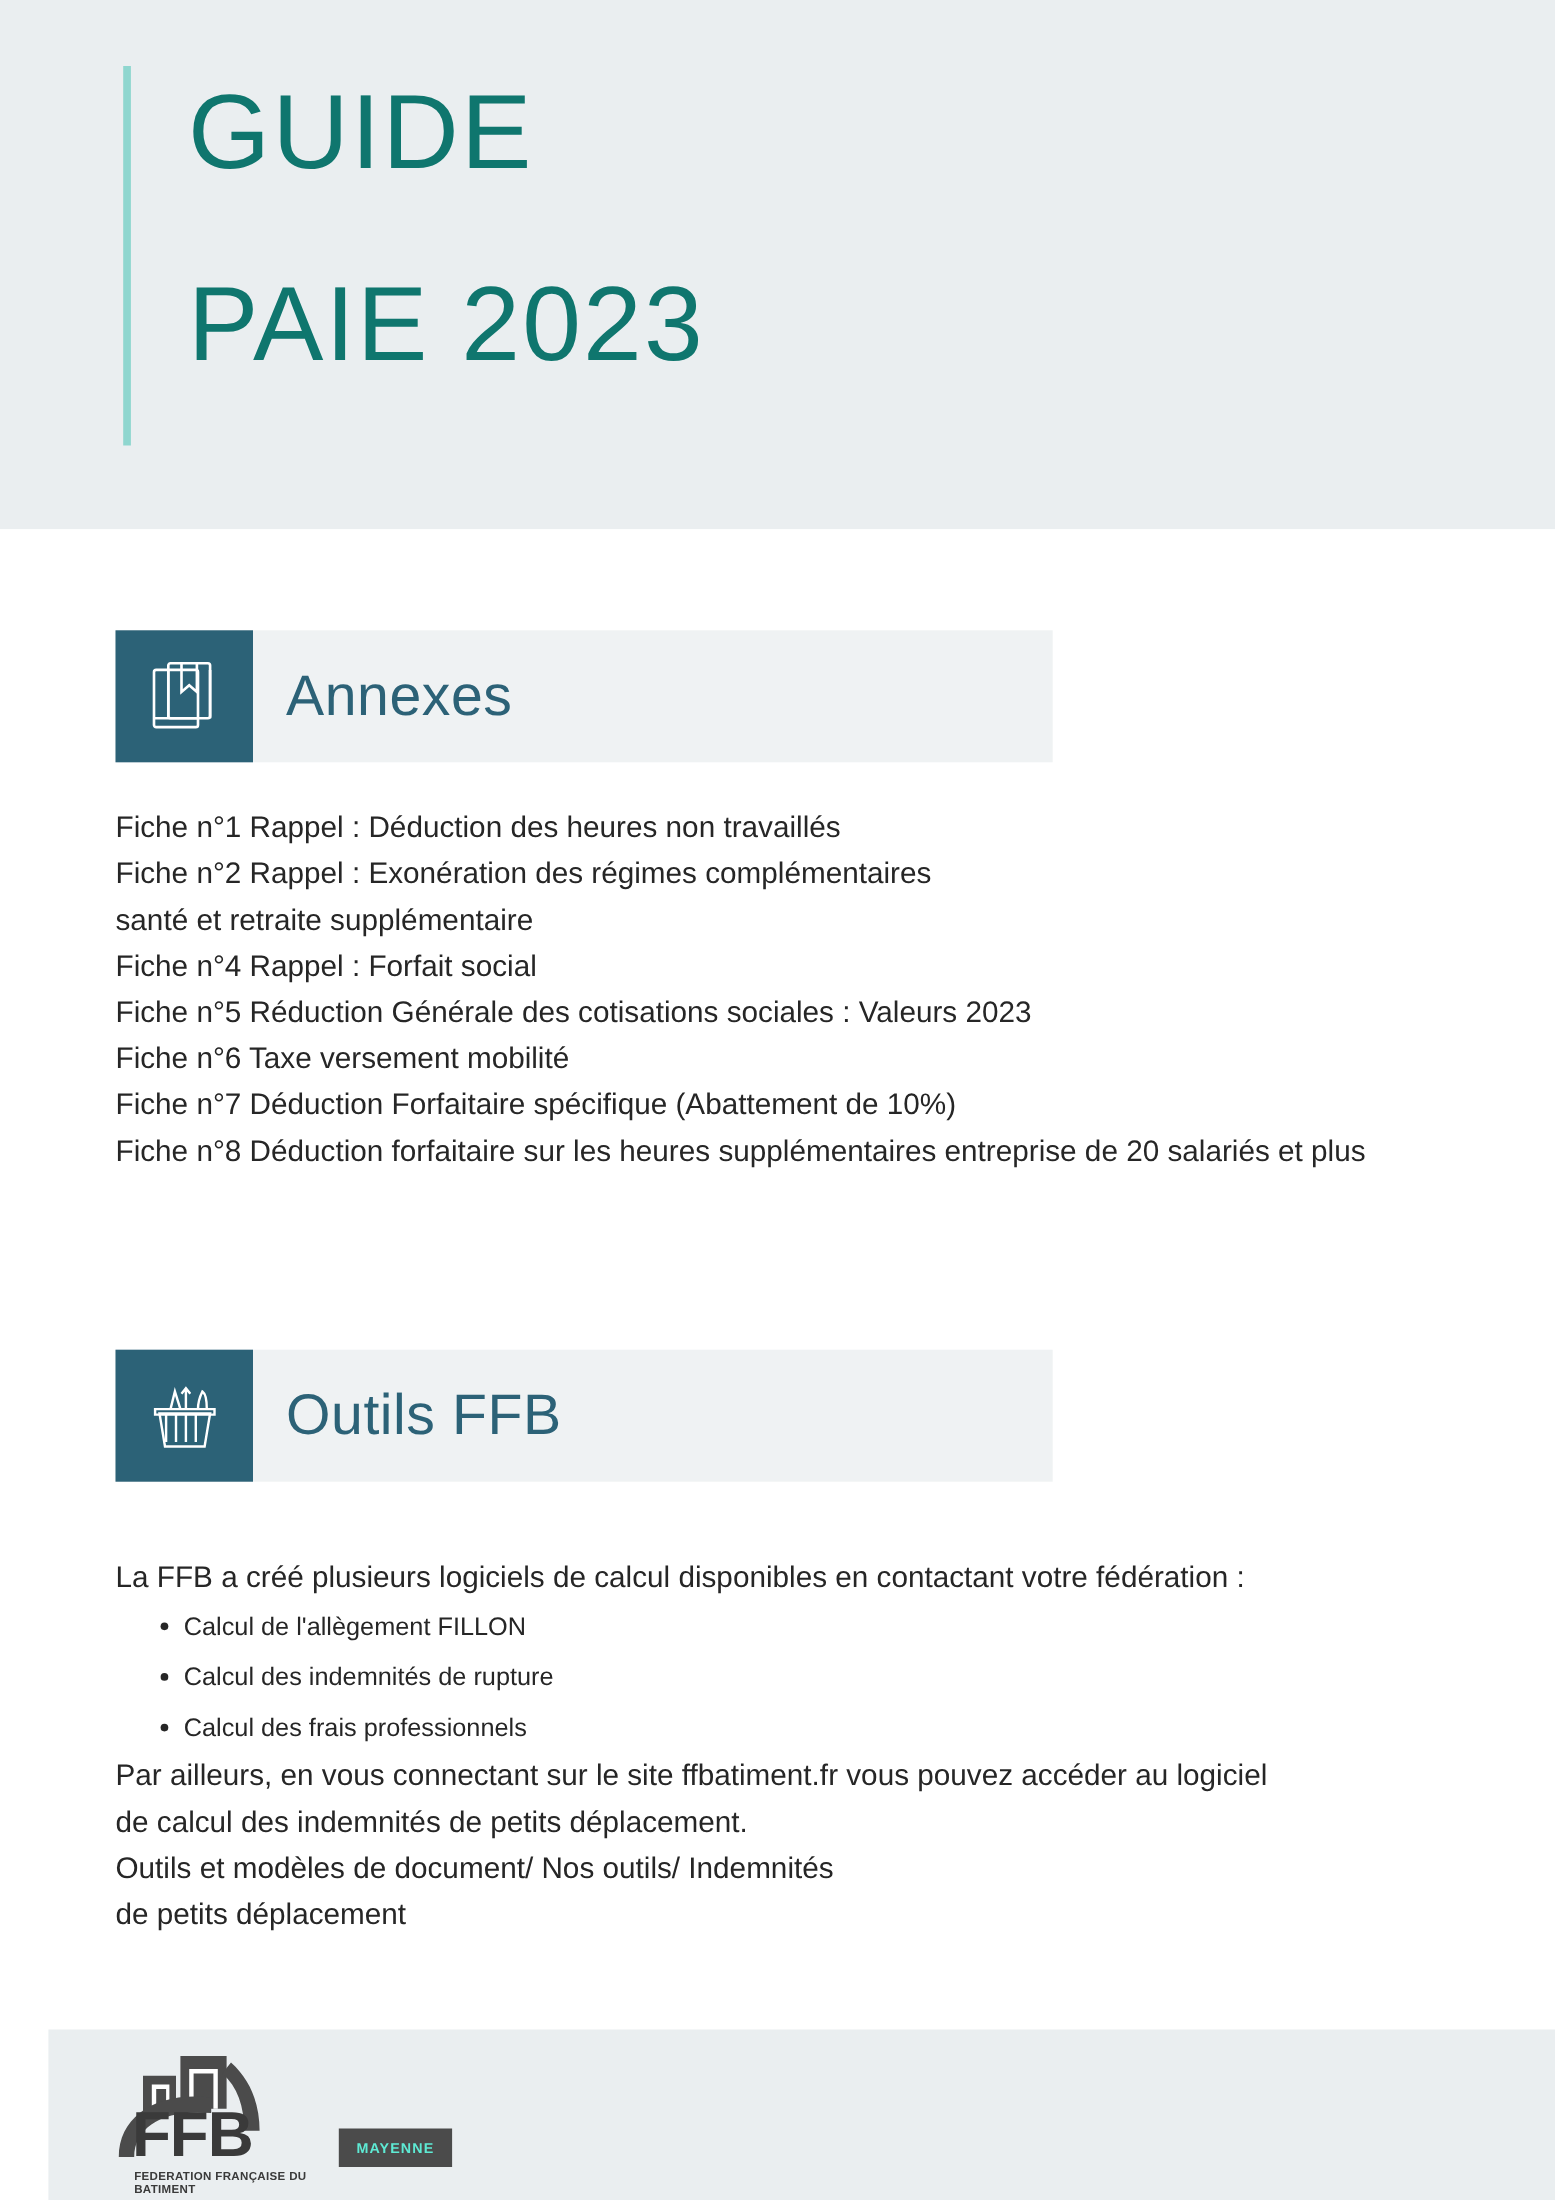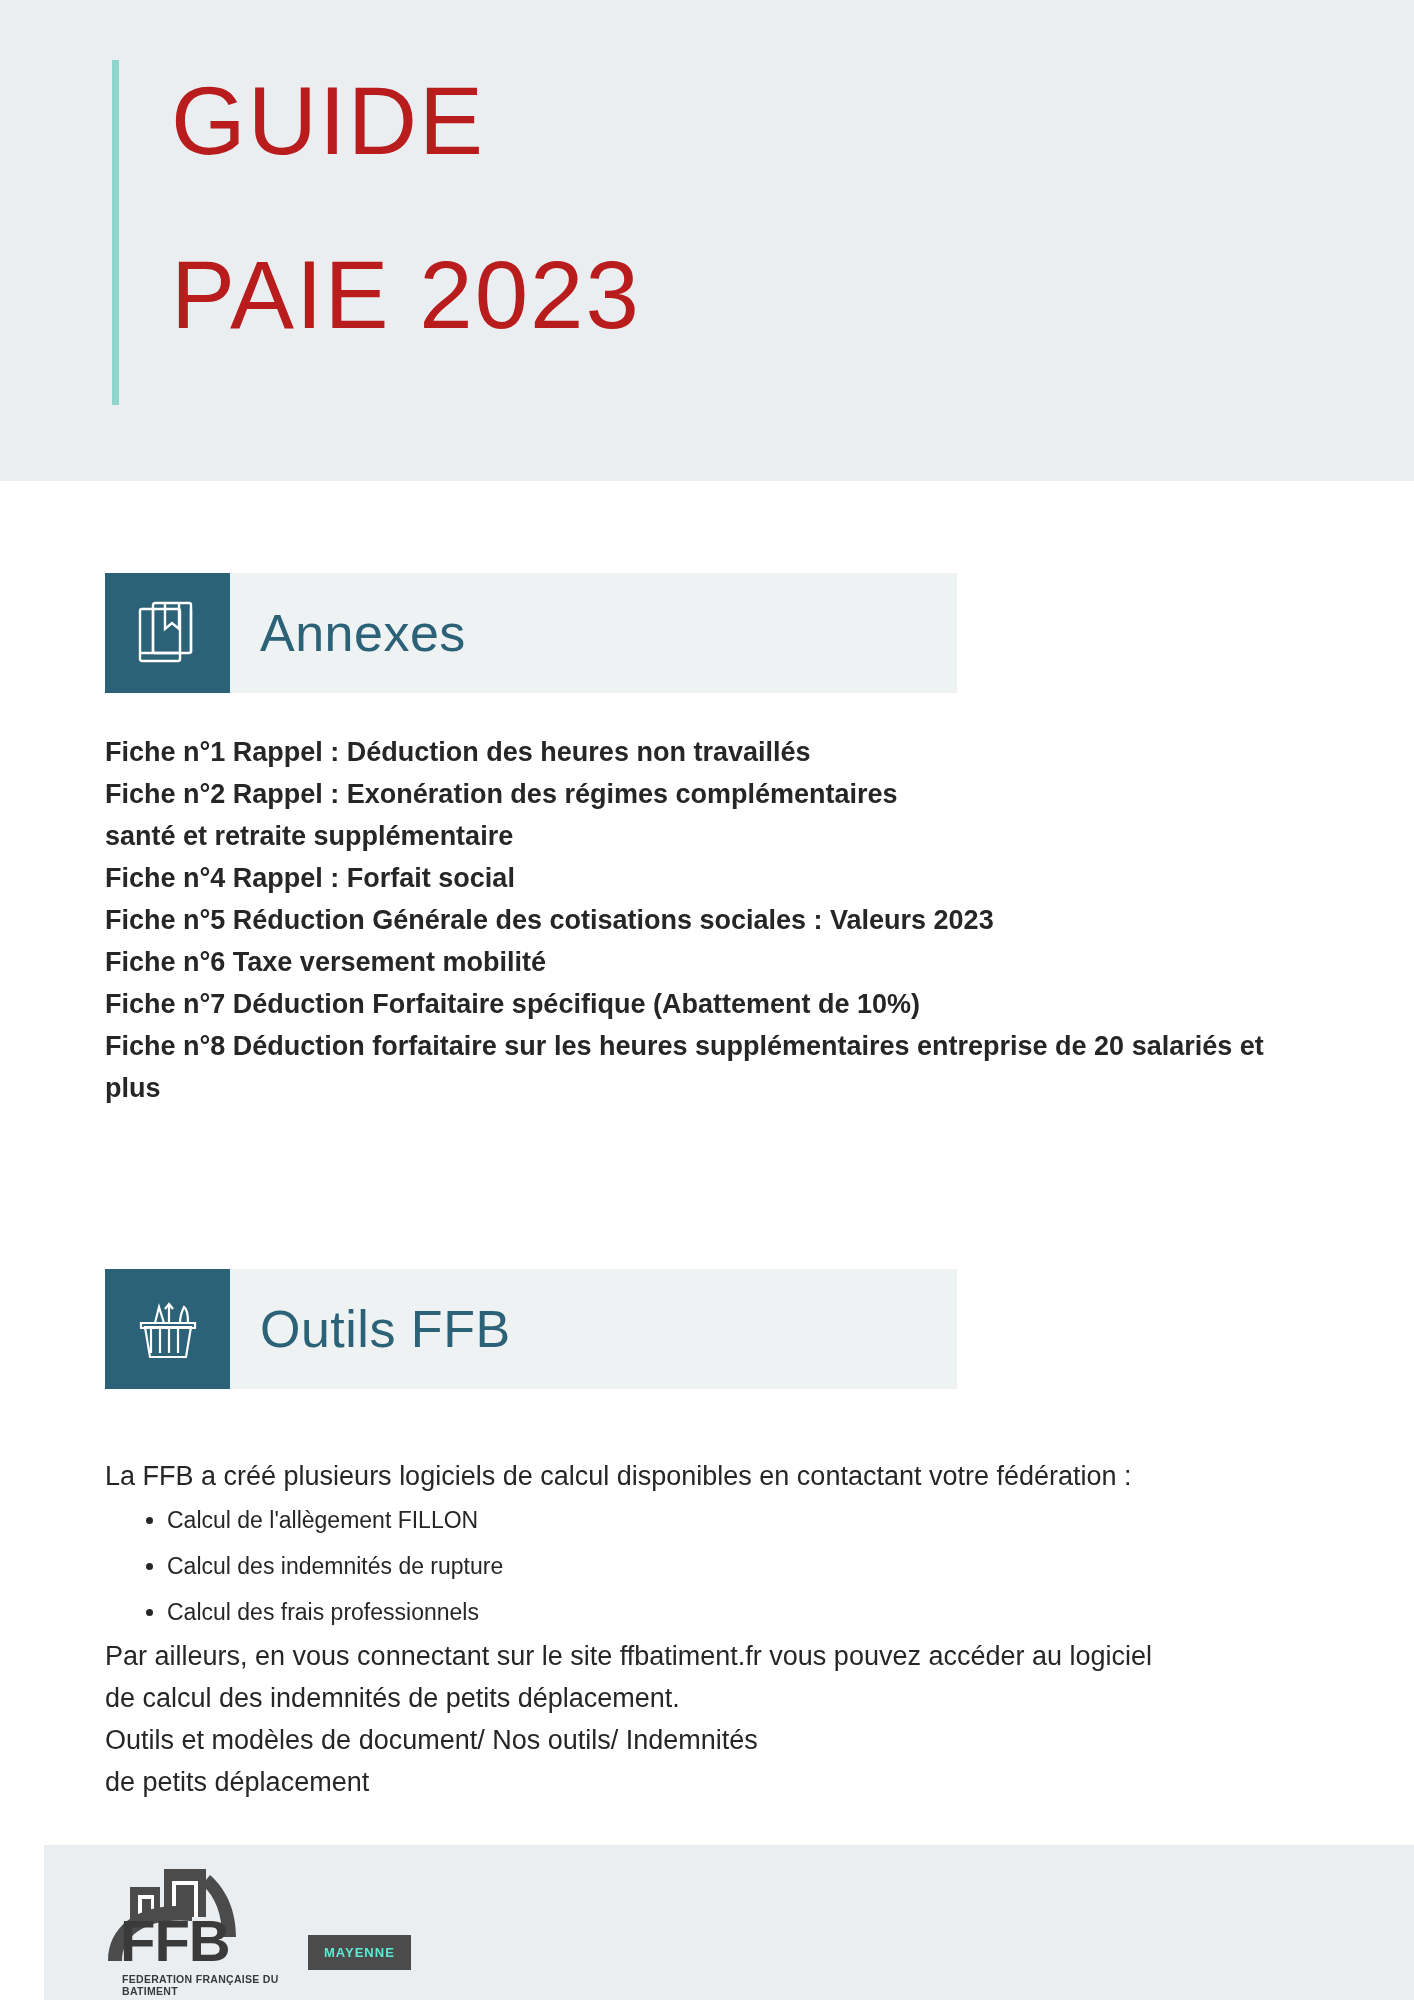--- a/index.html
+++ b/index.html
@@ -42,21 +42,21 @@
     display: flex;
     flex-direction: column;
     justify-content: flex-start;
   }
   .title-line {
     font-family: "Liberation Sans", sans-serif;
     font-weight: 400;
     font-size: 96px;
     line-height: 122px;
     letter-spacing: 2px;
-    color: #b91c1c;
+    color: #0f766e;
   }
   .title-line.second {
     margin-top: 52px;
   }
 
   
   .section {
     position: relative;
   }
   .section-head {
@@ -104,21 +104,21 @@
     padding-left: 62px;
     list-style: disc;
   }
   ul.bullets li {
     font-size: 23px;
     line-height: 46px;
     color: #262626;
   }
 
   #annexes-section { margin-top: 92px; }
-  #annexes-list { margin-top: 38px; font-weight: bold; }
+  #annexes-list { margin-top: 38px; }
   #outils-section { margin-top: 160px; }
   #outils-body { margin-top: 66px; }
 
   
   .footer {
     position: absolute;
     bottom: 0;
     left: 0;
     width: 100%;
     height: 155px;

